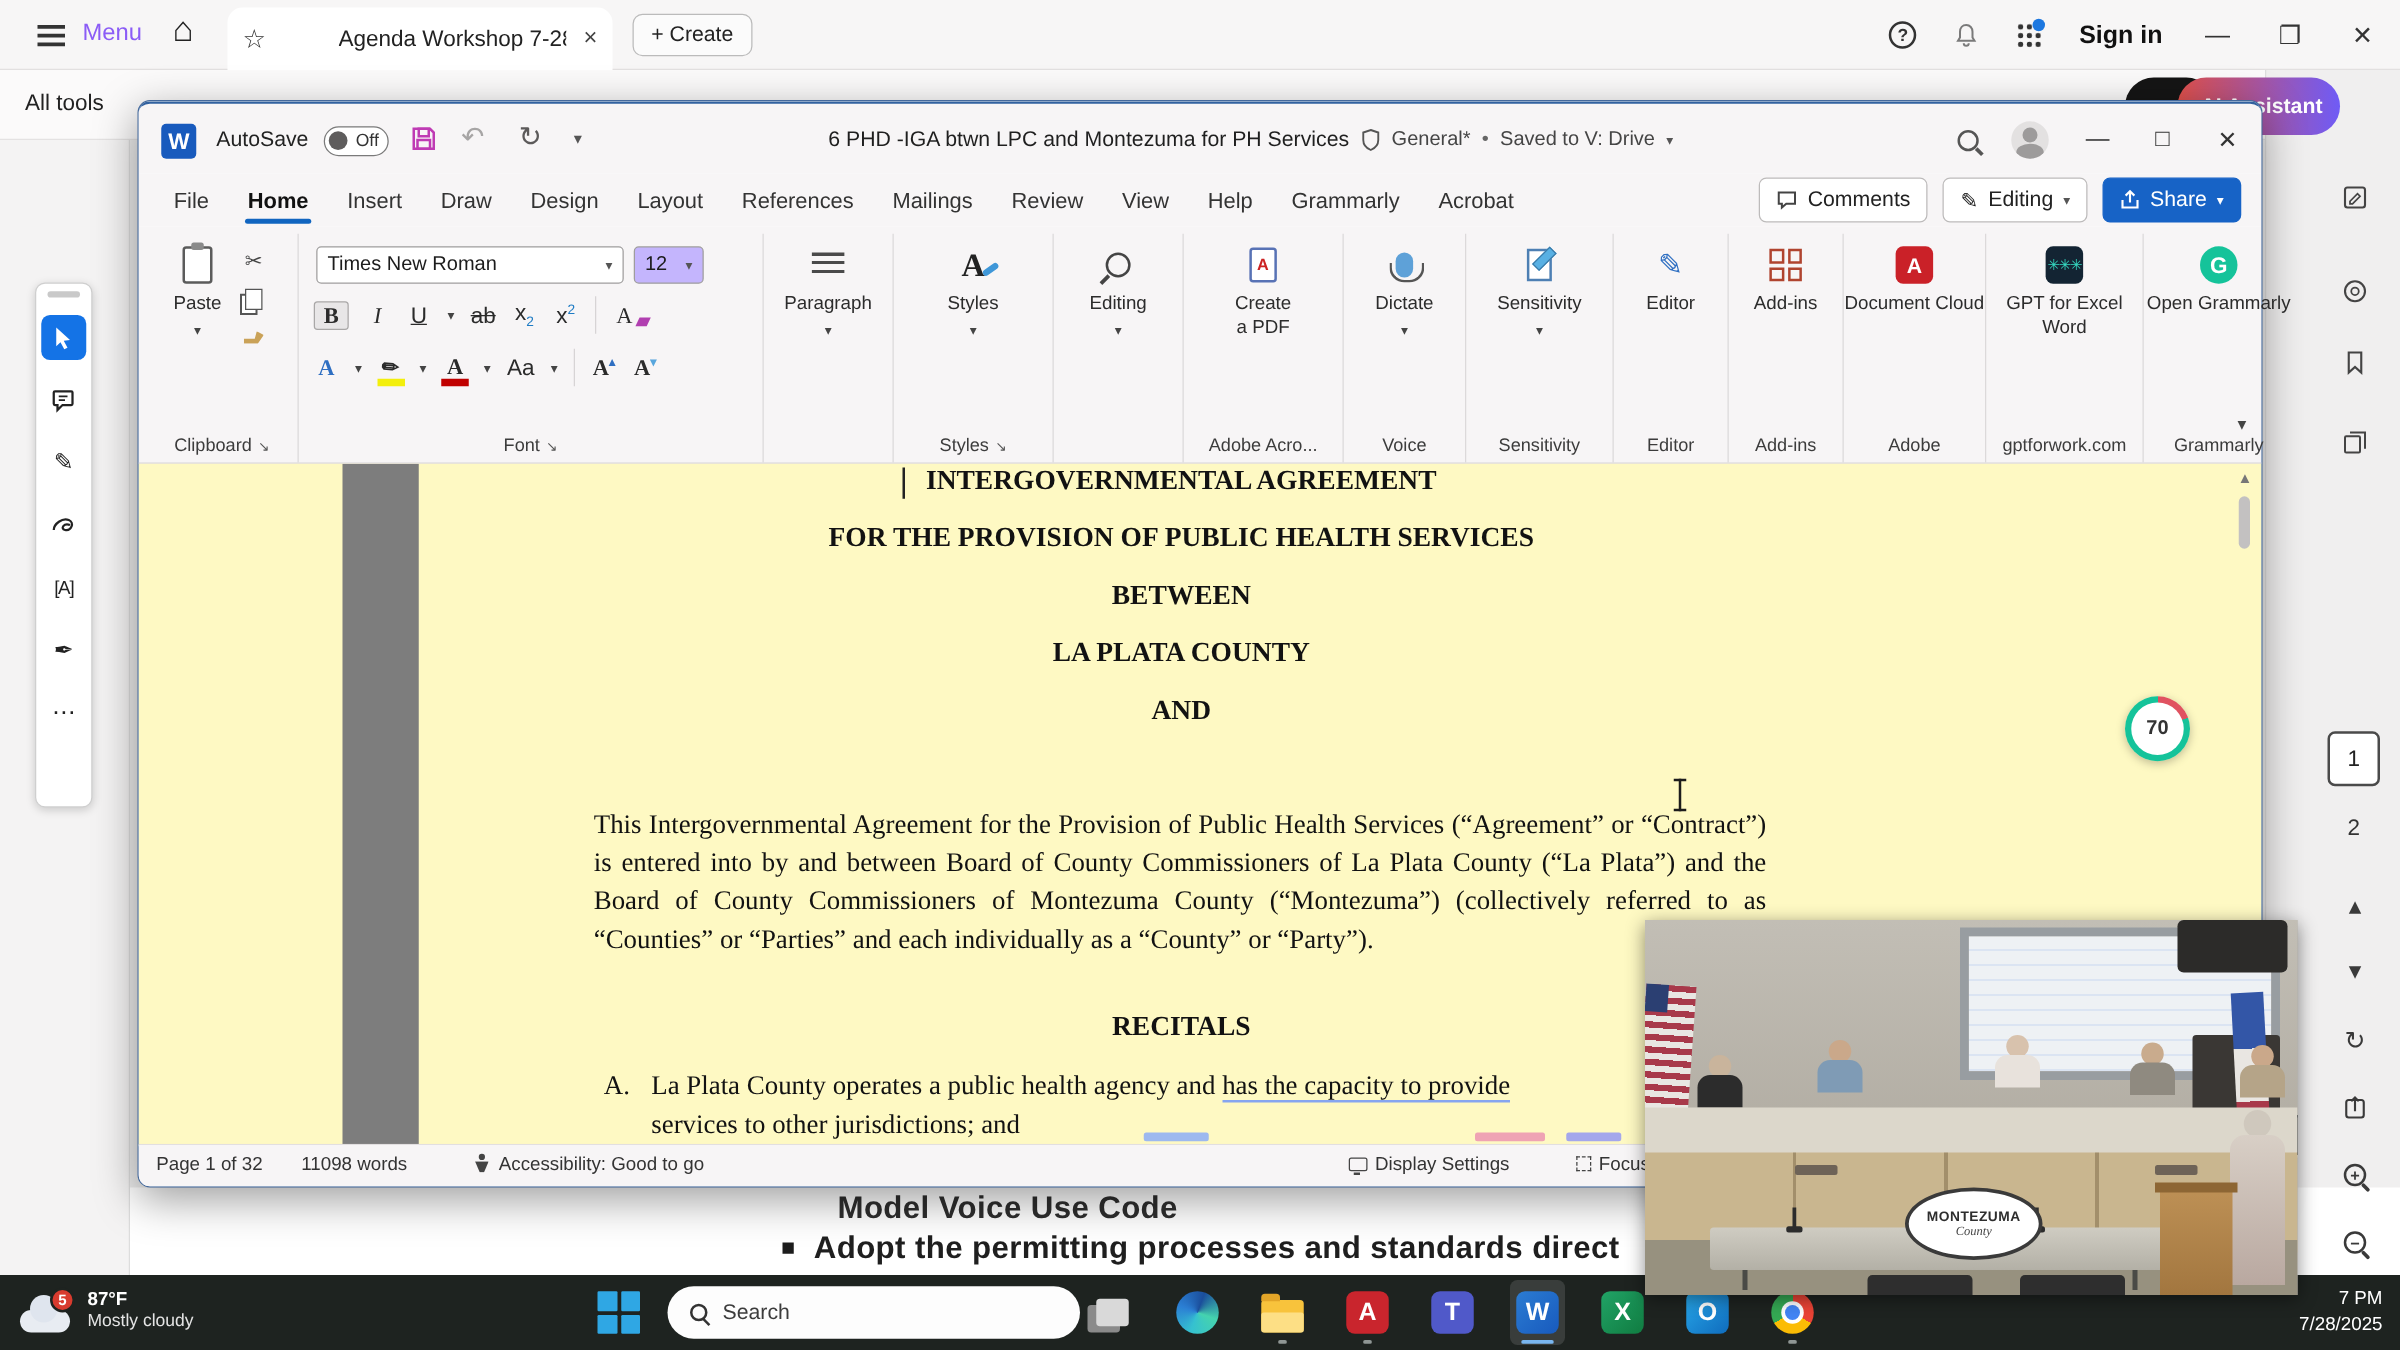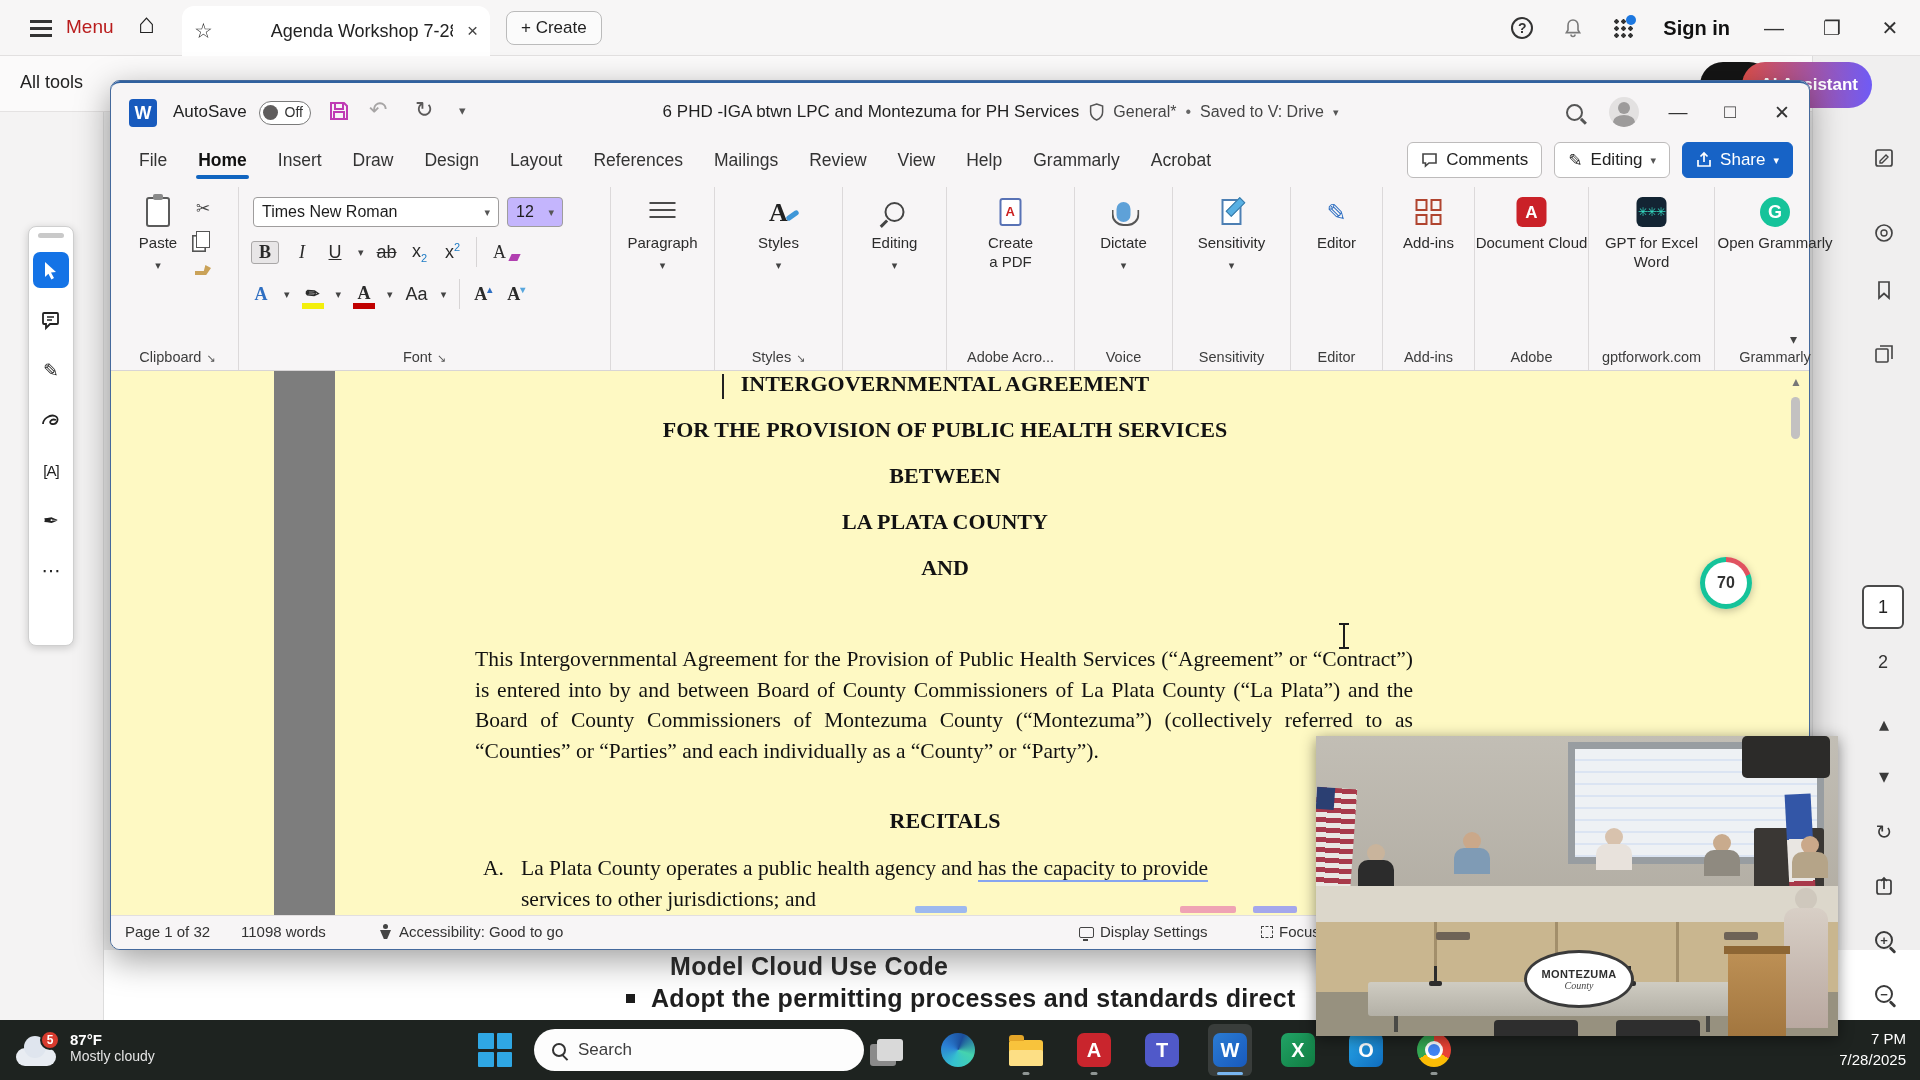--- a/index.html
+++ b/index.html
@@ -3,21 +3,21 @@
 <meta charset="utf-8">
 <style>
   * { margin:0; padding:0; box-sizing:border-box; }
   html,body { background:#111; }
   body { font-family:"Liberation Sans", sans-serif; }
   #screen { position:relative; width:1920px; height:1080px; background:#ececec; overflow:hidden; }
 
   
   .acb-top { position:absolute; left:0; top:0; width:1920px; height:56px; background:#f7f6f6; border-bottom:1px solid #e2e0e0; z-index:1; }
   .hamburger { position:absolute; left:30px; top:20px; width:22px; height:3px; background:#333; box-shadow:0 7px 0 #333, 0 14px 0 #333; }
-  .menu-label { position:absolute; left:66px; top:16px; font-size:19px; color:#b91c1c; }
+  .menu-label { position:absolute; left:66px; top:16px; font-size:19px; color:#8b5cf6; }
   .home-icon { position:absolute; left:138px; top:8px; font-size:28px; color:#222; }
   .acb-tab { position:absolute; left:182px; top:6px; width:308px; height:50px; background:#fff; border-radius:12px 12px 0 0; display:flex; align-items:center; padding:0 12px; gap:10px; }
   .tab-star { font-size:21px; color:#333; }
   .tab-title { font-size:18px; color:#222; white-space:nowrap; overflow:hidden;margin-left:48px; }
   .tab-close { font-size:19px; color:#444; margin-left:4px; }
   .create-btn { position:absolute; left:506px; top:11px; height:34px; padding:0 14px; border:1px solid #bbb; border-radius:8px; display:flex; align-items:center; gap:8px; font-size:17px; color:#222; background:#fbfbfb; }
   .acb-right { position:absolute; right:16px; top:0; height:56px; display:flex; align-items:center; gap:30px; }
   .help-icon { width:22px; height:22px; border:2px solid #333; border-radius:50%; font-size:14px; font-weight:bold; color:#333; display:flex; align-items:center; justify-content:center; }
   .bell-icon svg { display:block; }
   .grid-icon { position:relative; width:20px; height:20px; background-image:radial-gradient(circle, #333 2px, transparent 2.4px); background-size:7px 7px; }
@@ -362,21 +362,21 @@
       </svg>
   </div>
   <div class="navstack-item" style="top:922px">
       <span class="mag">+</span>
     </div>
   <div class="navstack-item" style="top:976px">
       <span class="mag">−</span>
     </div>
 
   <div class="pdf-strip">
-    <div class="pdf-h">Model Cloud Use Code</div>
+    <div class="pdf-h">Model Voice Use Code</div>
     <div class="pdf-bullet-row">
       <span class="pdf-sq"></span>
       <span class="pdf-b">Adopt the permitting processes and standards direct</span>
     </div>
   </div>
 
   <div class="word-win">
     <div class="w-titlebar">
       <div class="w-logo">W</div>
       <div class="autosave-lb">AutoSave</div>

